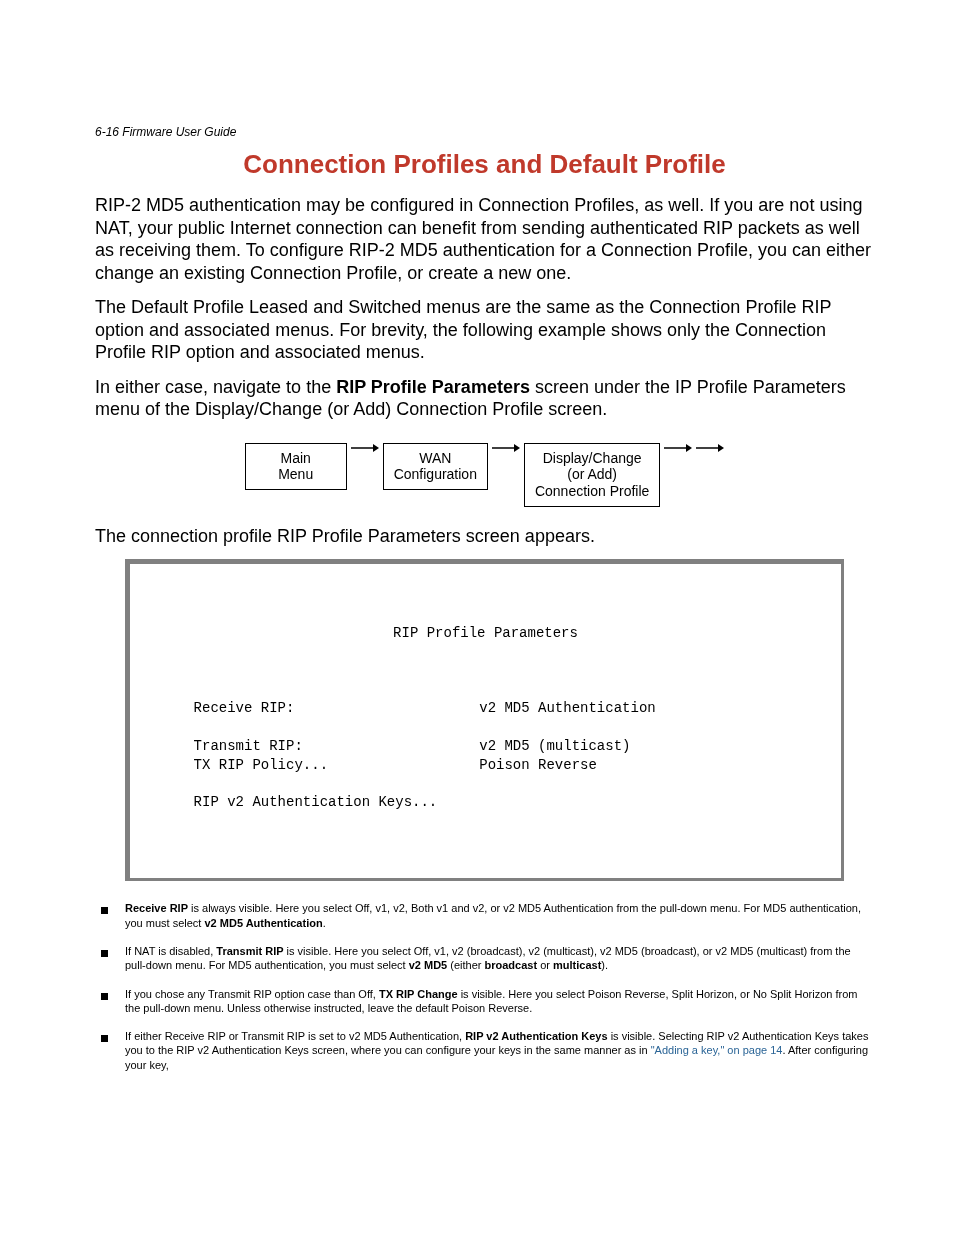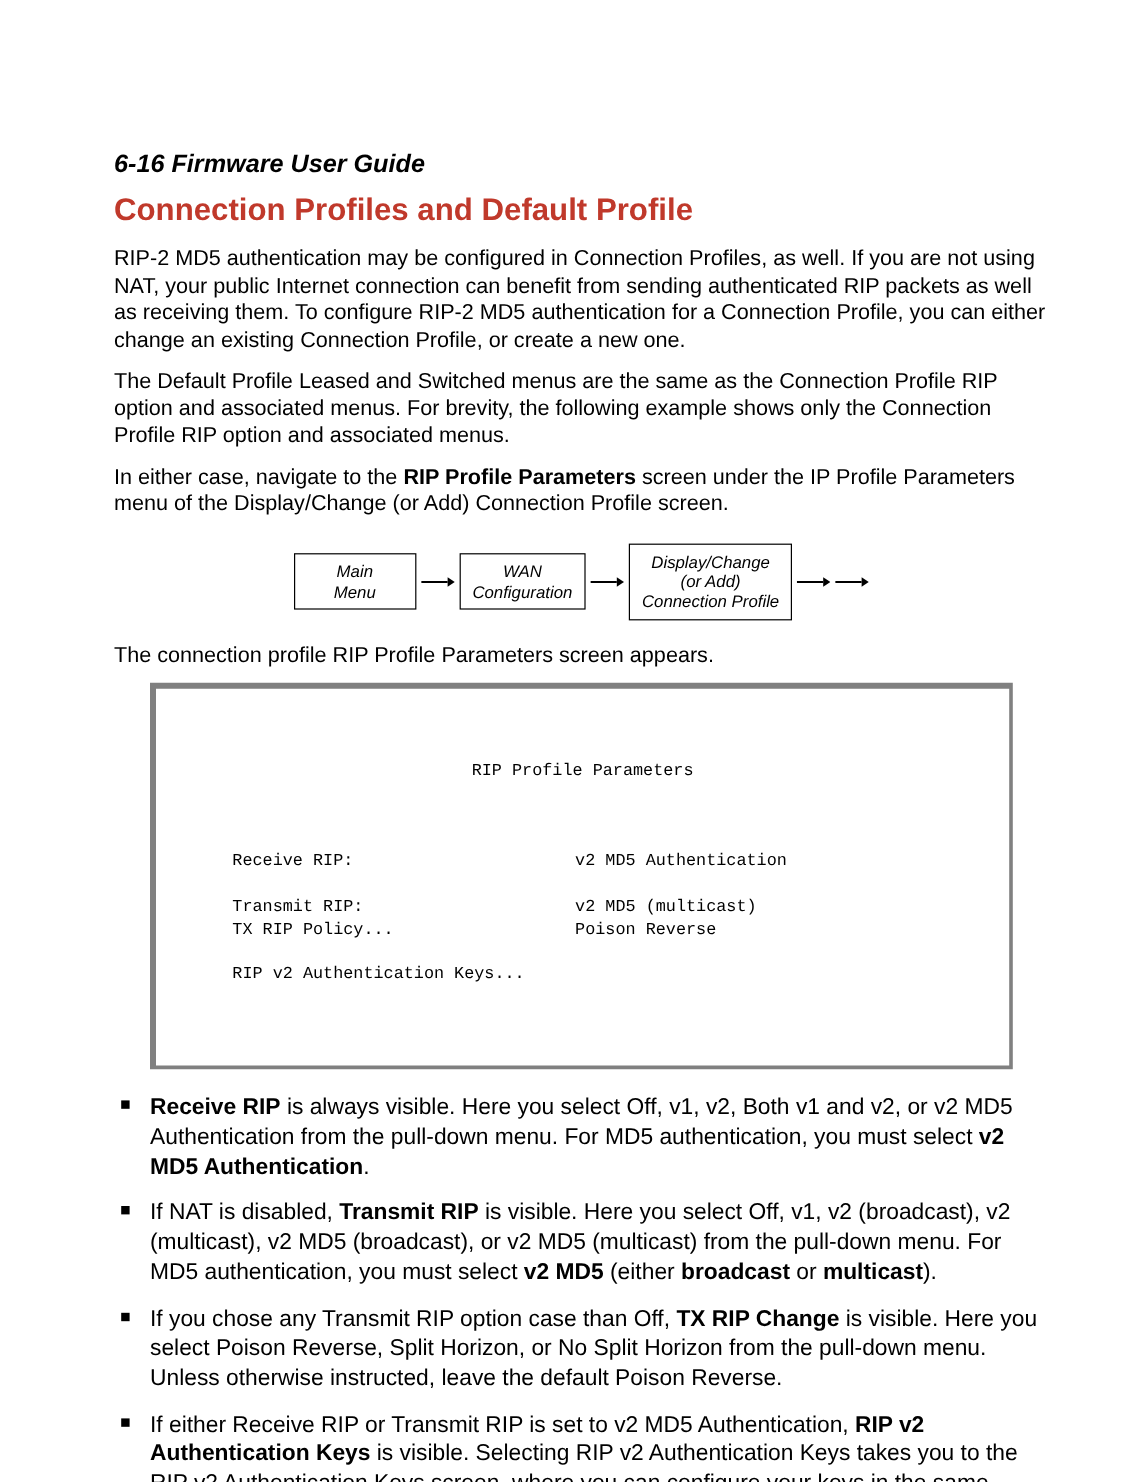--- a/index.html
+++ b/index.html
@@ -8,45 +8,45 @@
     background: #fff;
     font-family: Arial, Helvetica, sans-serif;
     color: #000;
     width: 954px;
   }
   .page {
     padding: 125px 80px 60px 95px;
   }
   .runhead {
     font-style: italic;
-    font-weight: bold;
-    font-size: 21px;
+    font-weight: normal;
+    font-size: 12px;
     margin-bottom: 10px;
   }
   h1.title {
     color: #c0392b;
     font-size: 26px;
     font-weight: bold;
     margin: 0 0 14px 0;
+    text-align: center;
   }
   p.body {
     font-size: 18px;
     line-height: 1.25;
     margin: 0 0 12px 0;
   }
   .bold { font-weight: bold; }
   .link { color: #2a6496; }
   
   .flow {
     display: flex;
-    align-items: center;
+    align-items: flex-start;
     justify-content: center;
     gap: 4px;
     margin: 22px 0 18px 0;
-    font-style: italic;
   }
   .flow-box {
     border: 1px solid #000;
     padding: 6px 10px;
     text-align: center;
     font-size: 14px;
     line-height: 1.2;
     min-width: 80px;
   }
   .arrow {
@@ -74,21 +74,21 @@
   }
   
   ul.sq {
     list-style: none;
     padding: 0;
     margin: 10px 0 0 0;
   }
   ul.sq > li {
     position: relative;
     padding-left: 30px;
-    font-size: 19px;
+    font-size: 11px;
     line-height: 1.3;
     margin-bottom: 14px;
   }
   ul.sq > li::before {
     content: "";
     position: absolute;
     left: 6px;
     top: 6px;
     width: 7px;
     height: 7px;

